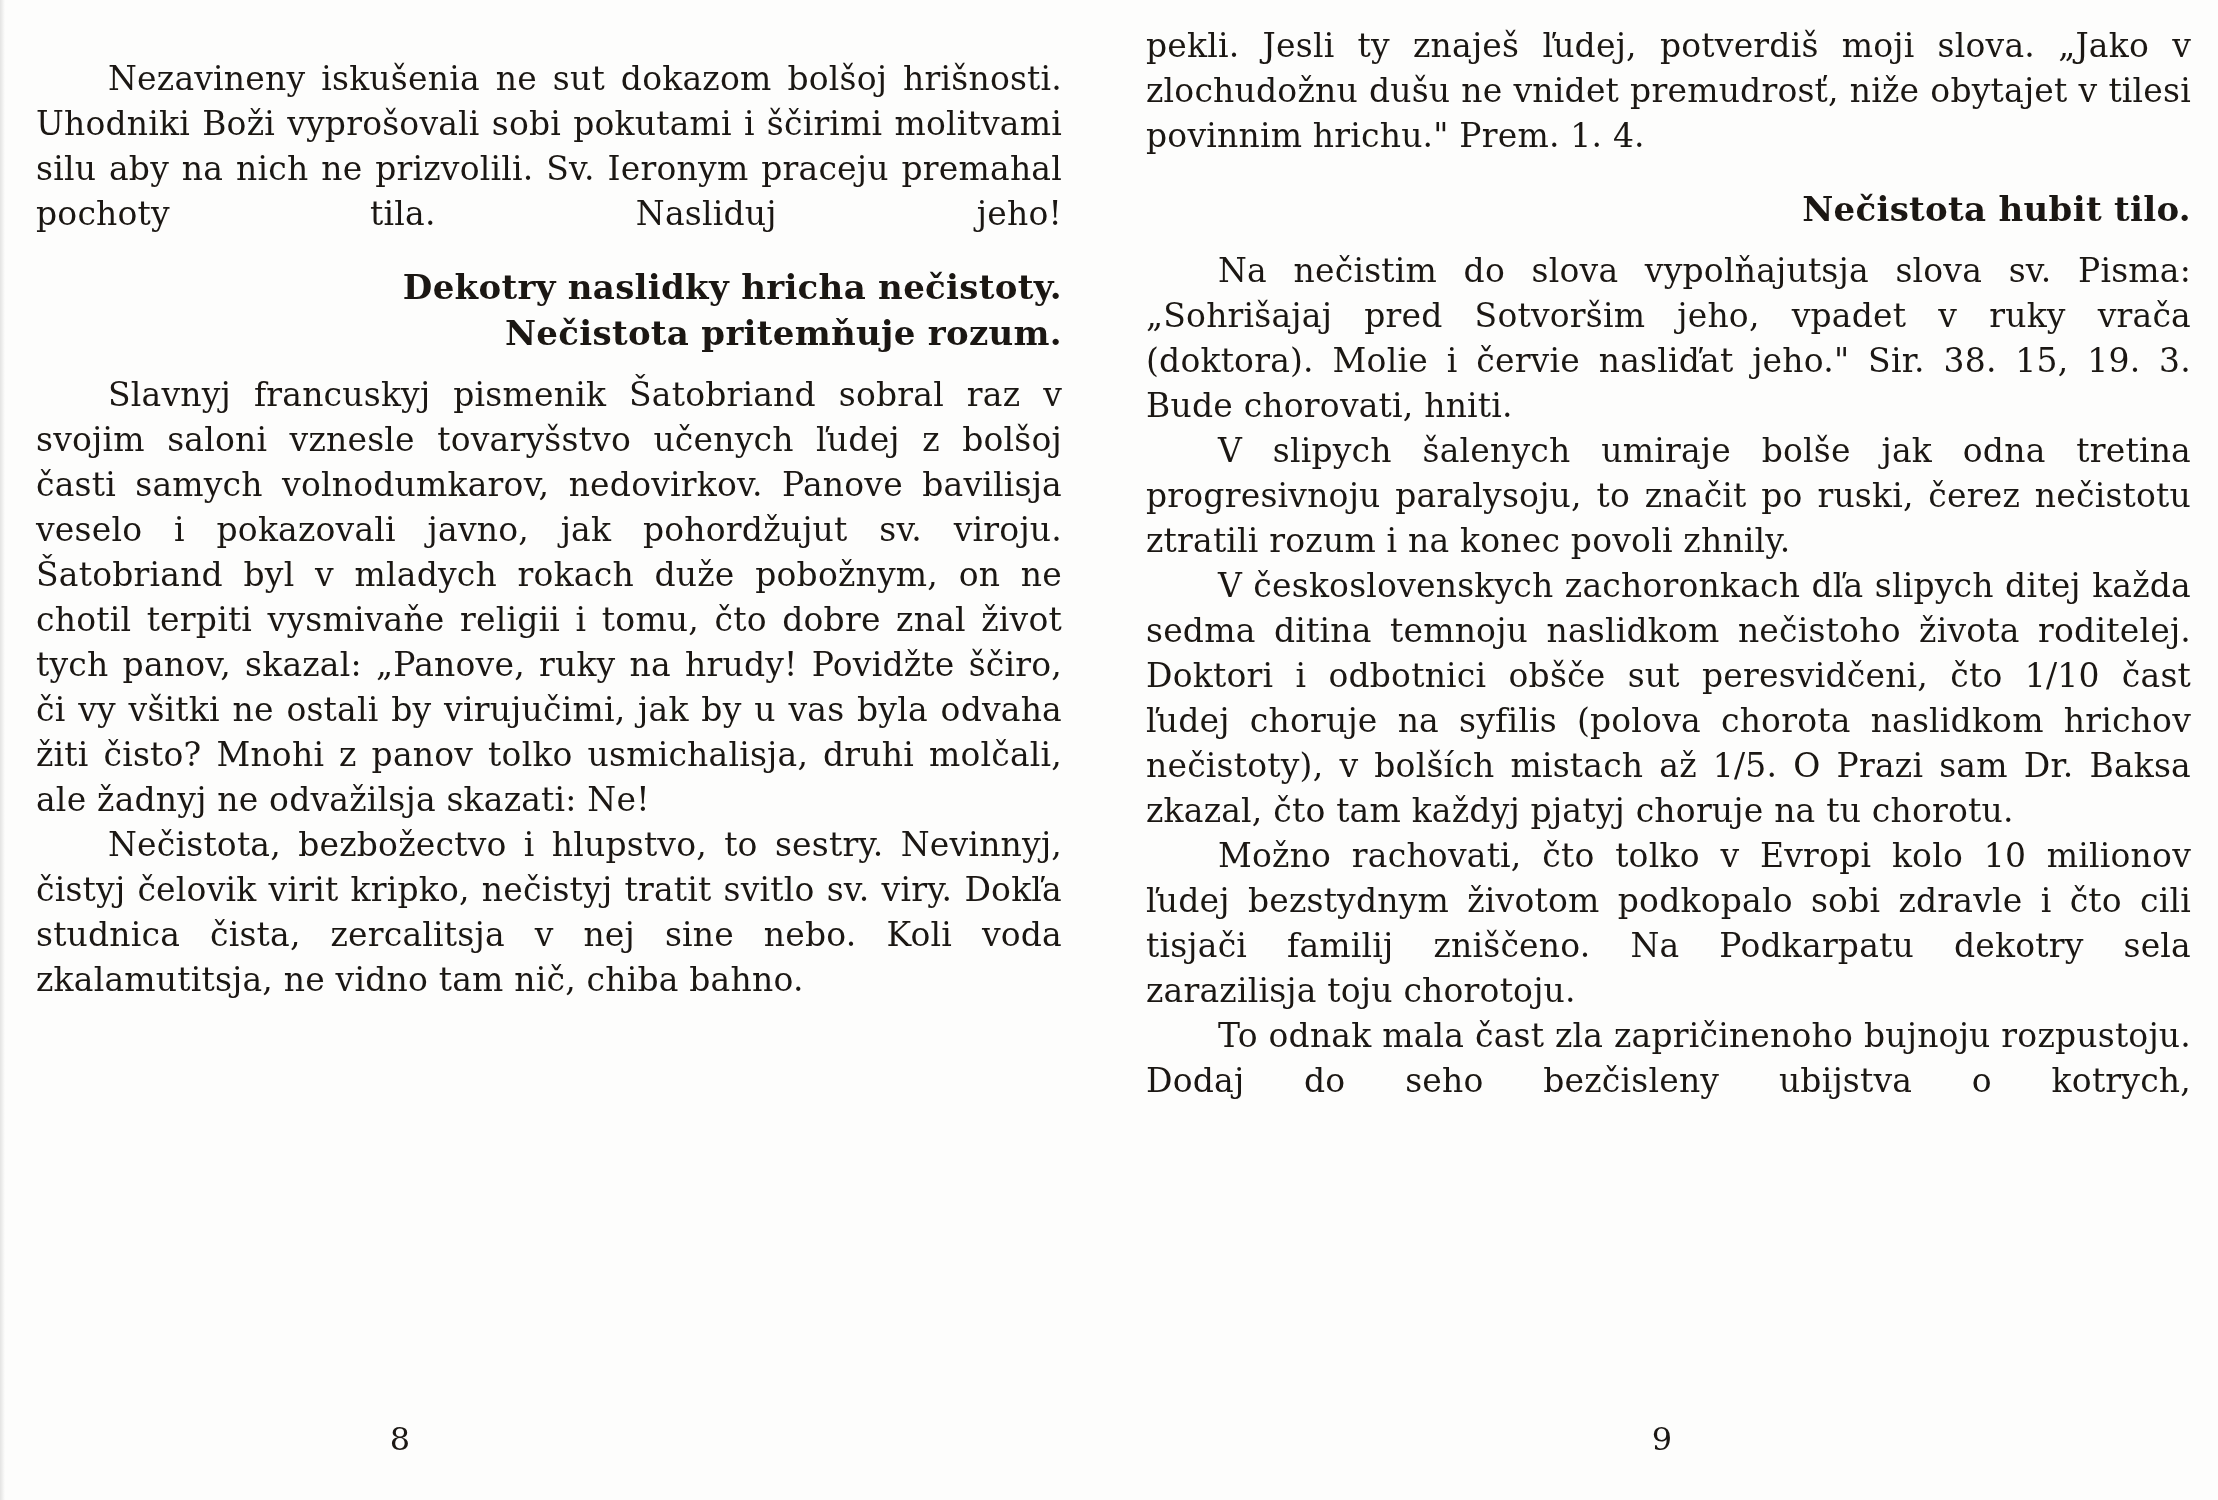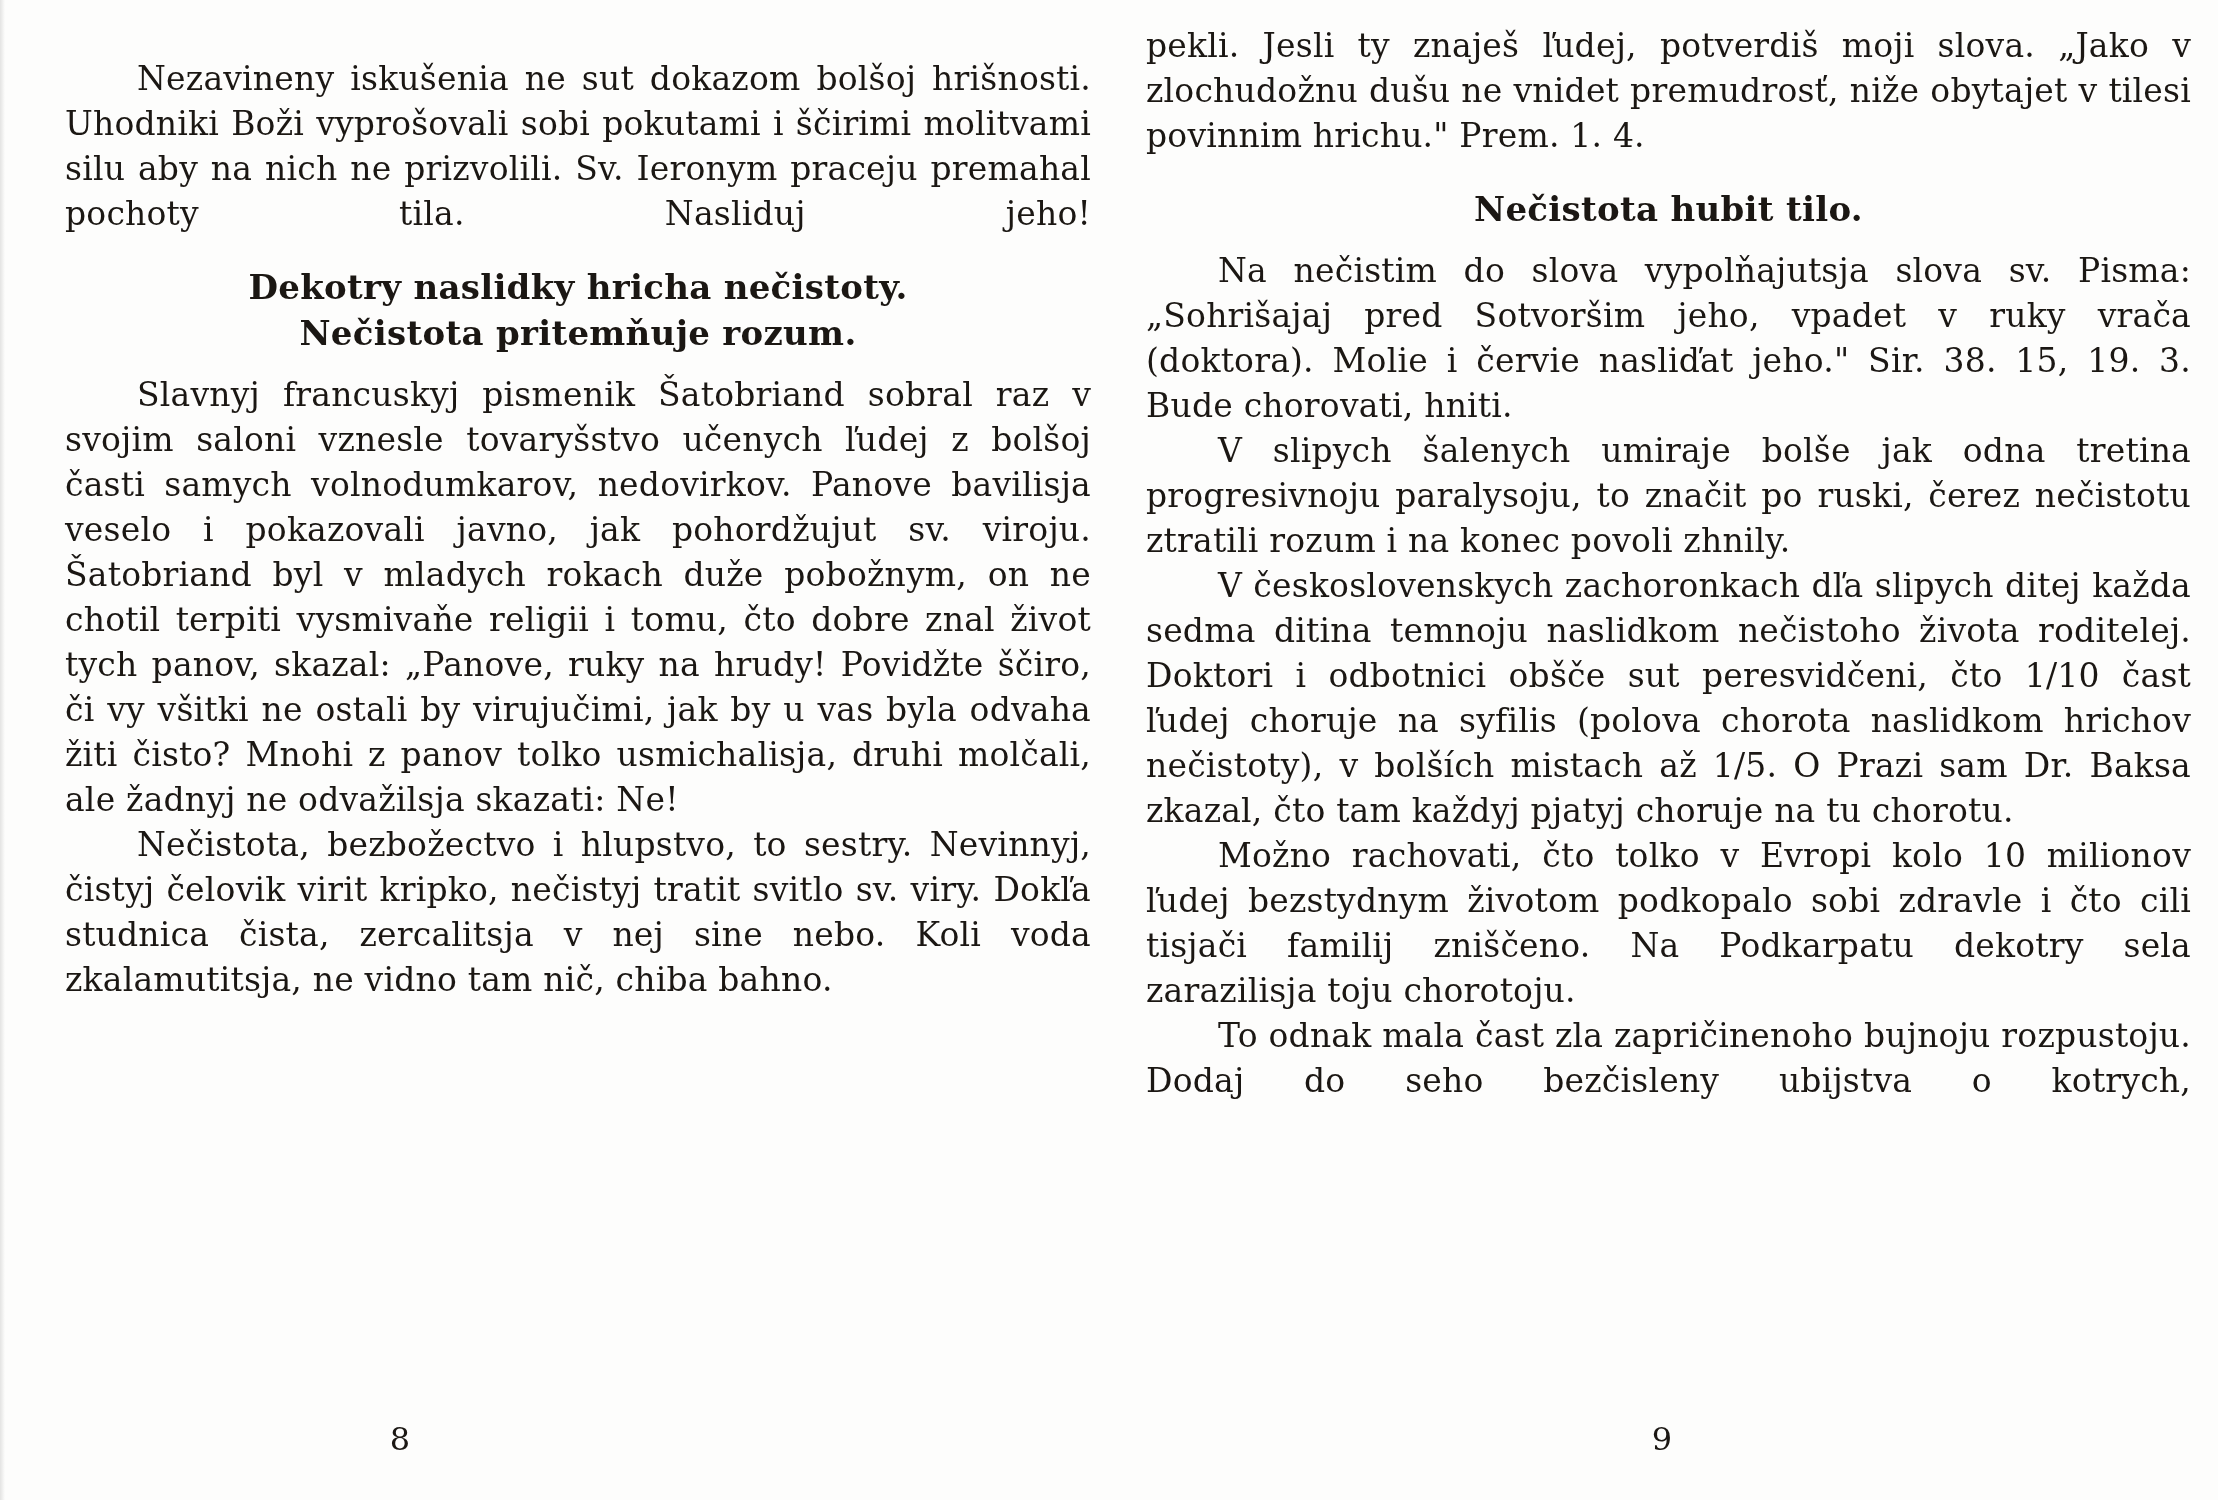--- a/index.html
+++ b/index.html
@@ -23,21 +23,20 @@
     background: linear-gradient(to right, rgba(0,0,0,0.10), rgba(0,0,0,0));
   }
   .column {
     position: absolute;
     box-sizing: border-box;
   }
   .column-left {
     left: 36px;
     top: 56px;
     width: 1026px;
-    margin-left: 29px;
   }
   .column-right {
     left: 1146px;
     top: 23px;
     width: 1045px;
   }
   .para {
     margin: 0;
     font-size: 33px;
     line-height: 45px;
@@ -49,21 +48,21 @@
   }
   .cont {
     
     text-align-last: justify;
   }
   .heading {
     margin: 28px 0 16px 0;
     font-size: 34px;
     line-height: 46px;
     font-weight: bold;
-    text-align: center;
+    text-align: right;
     letter-spacing: 0.3px;
   }
   .heading-line {
     display: block;
   }
   .pagenum {
     position: absolute;
     bottom: 42px;
     width: 120px;
     font-size: 32px;

